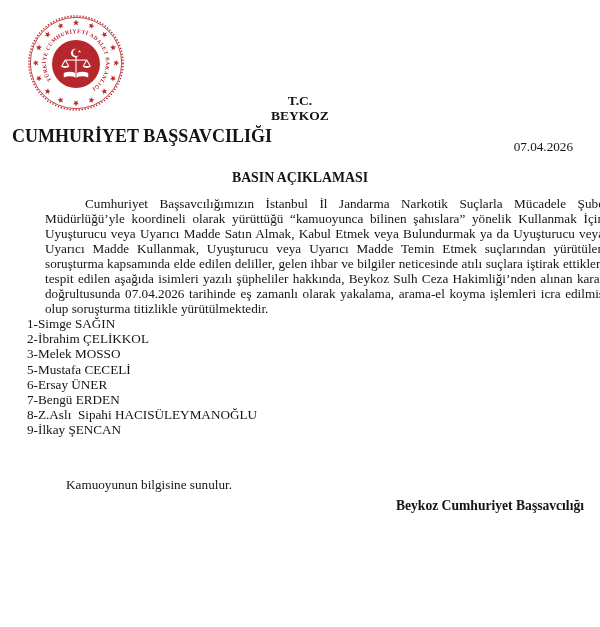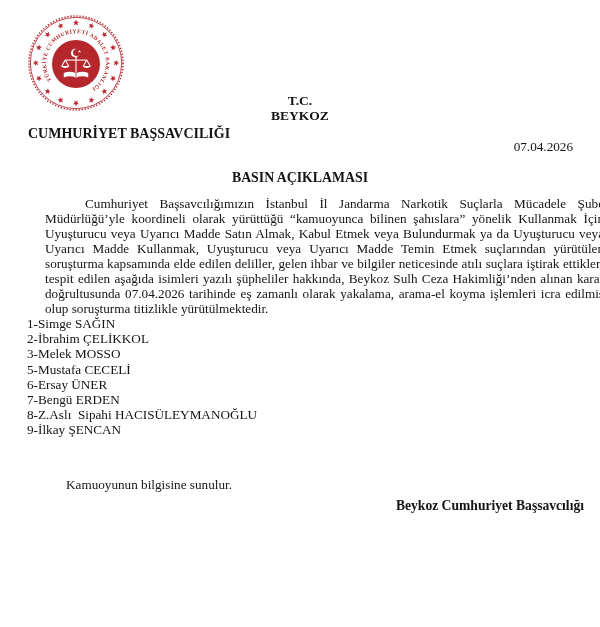--- a/index.html
+++ b/index.html
@@ -30,23 +30,23 @@
   .hdr-district {
     position: absolute;
     top: 108px; left: 0;
     width: 600px;
     text-align: center;
     font-weight: bold;
     font-size: 13.5px;
   }
   .hdr-office {
     position: absolute;
-    top: 126px; left: 28px;
+    top: 126px; left: 12px;
     font-weight: bold;
-    font-size: 14px;
+    font-size: 18px;
   }
   .hdr-date {
     position: absolute;
     top: 139px; right: 27px;
     font-size: 13.2px;
   }
   .hdr-title {
     position: absolute;
     top: 153px; left: 0;
     width: 600px;

